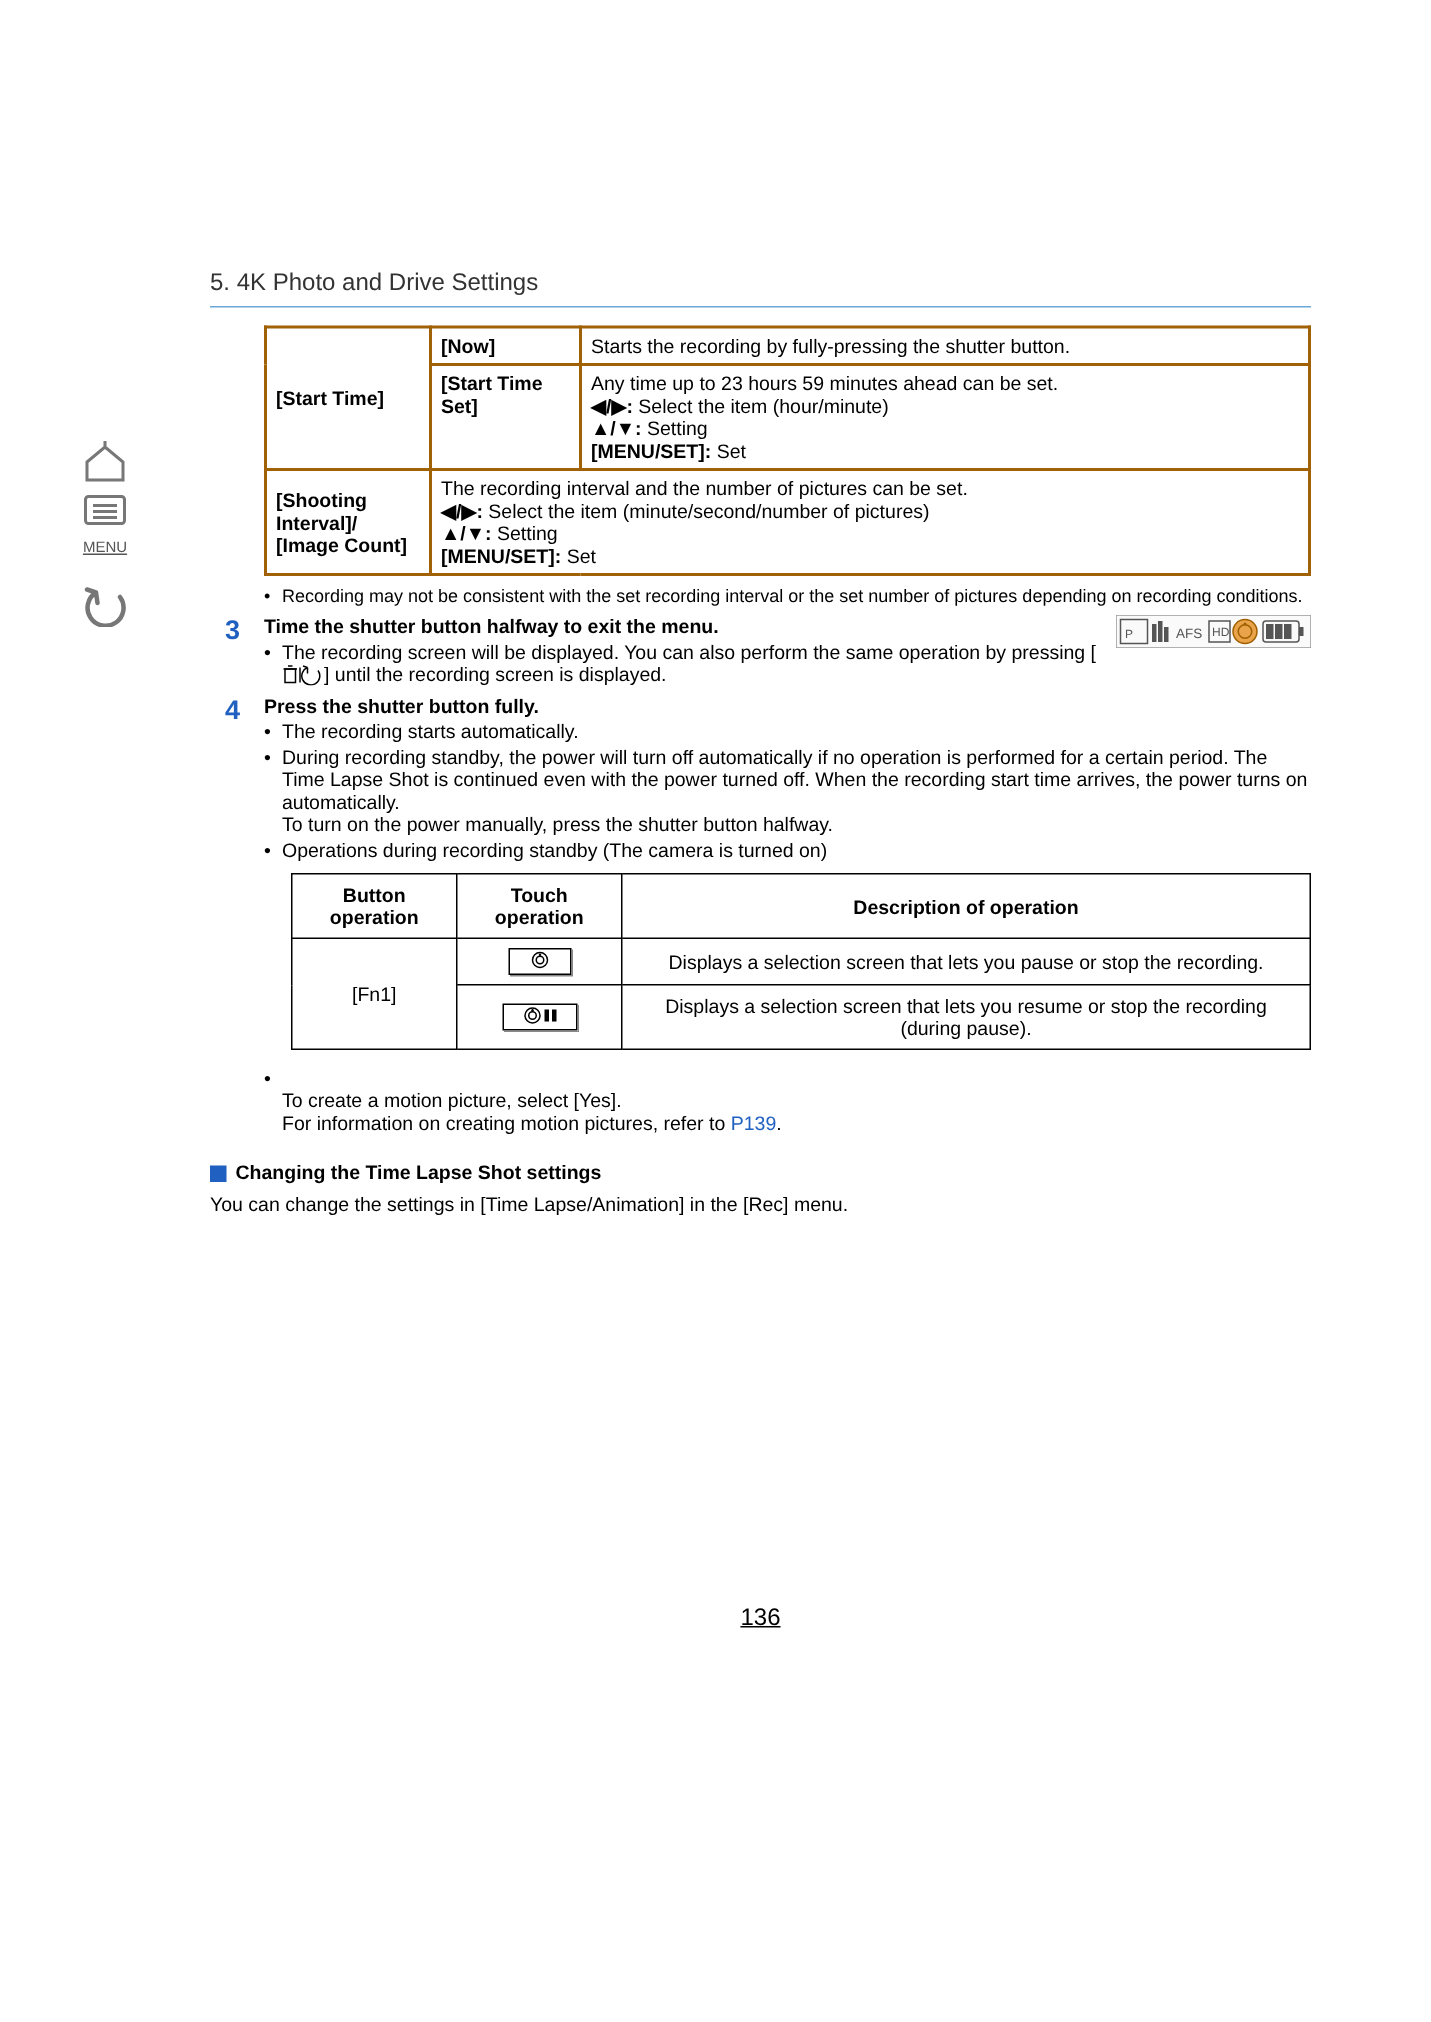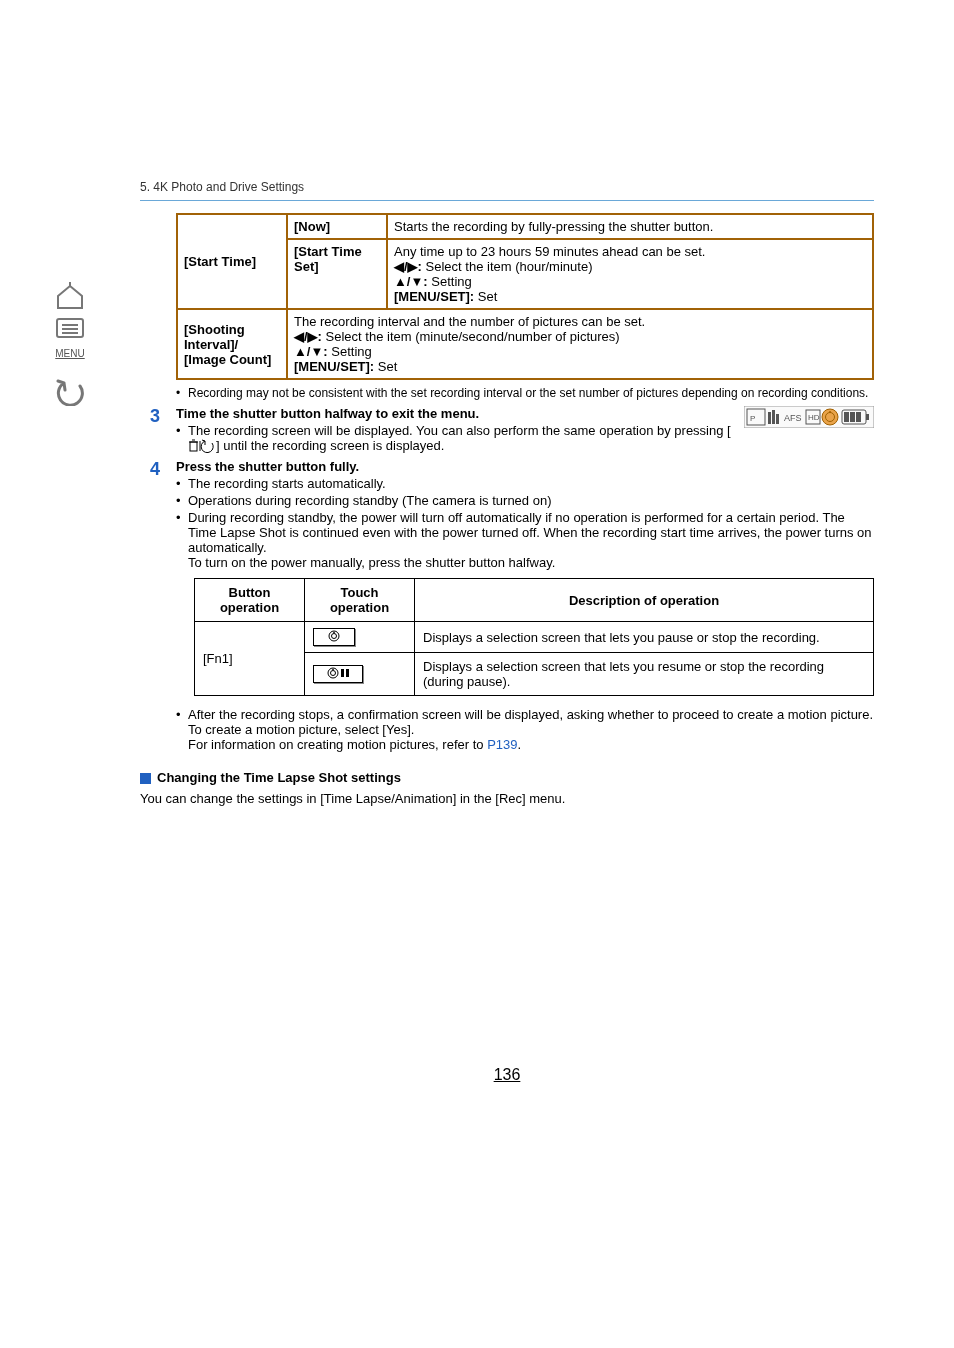--- a/index.html
+++ b/index.html
@@ -10,37 +10,38 @@
     color: #000;
     background: #fff;
   }
   .page { display: flex; width: 954px; min-height: 1348px; }
   .sidebar {
     width: 140px;
     padding-top: 280px;
     display: flex;
     flex-direction: column;
     align-items: center;
+    margin-top: 12px;
   }
   .nav-icon {
     width: 40px;
     height: 32px;
     display: flex;
     align-items: center;
     justify-content: center;
     color: #666;
   }
   .nav-icon svg { width: 32px; height: 28px; }
   .menu-label { font-size: 10px; text-decoration: underline; color: #555; margin-top: -14px; }
   .content {
     flex: 1;
     padding: 0 80px 0 0;
   }
   .chapter-header {
-    font-size: 12px;
+    font-size: 16px;
     color: #333;
     padding: 180px 0 6px 0;
     border-bottom: 1px solid #6aa8d8;
     margin-bottom: 12px;
   }
   table.settings {
     border-collapse: collapse;
     width: 100%;
     margin-left: 36px;
     width: calc(100% - 36px);
@@ -70,21 +71,21 @@
   table.ops {
     border-collapse: collapse;
     margin: 8px 0 11px 18px;
     width: calc(100% - 18px);
   }
   table.ops th, table.ops td {
     border: 1px solid #000;
     padding: 6px 8px;
     font-size: 13px;
     vertical-align: middle;
-    text-align: left;
+    text-align: center;
   }
   table.ops th { text-align: center; font-weight: bold; }
   .center { text-align: center; }
   .touch-icon {
     display: inline-block;
     border: 1px solid #000;
     padding: 1px 12px;
     font-size: 14px;
     line-height: 1;
     box-shadow: 1px 1px 0 #888;
@@ -194,25 +195,25 @@
               </svg></span><span>] until the recording screen is displayed.</span>
         </div>
       </div>
     </div>
 
     <div class="step-row">
       <div class="step-num">4</div>
       <div class="step-body">
         <div class="step-title">Press the shutter button fully.</div>
         <div class="step-sub bullet">The recording starts automatically.</div>
-        <div class="step-sub bullet">Operations during recording standby (The camera is turned on)</div>
         <div class="step-sub bullet">
           <span>During recording standby, the power will turn off automatically if no operation is performed for a certain period. The Time Lapse Shot is continued even with the power turned off. When the recording start time arrives, the power turns on automatically.</span><br>
           <span>To turn on the power manually, press the shutter button halfway.</span>
         </div>
+        <div class="step-sub bullet">Operations during recording standby (The camera is turned on)</div>
 
         <table class="ops">
           <tbody>
               <tr>
             <th style="width:110px">Button operation</th>
             <th style="width:110px">Touch operation</th>
             <th>Description of operation</th>
           </tr>
           <tr>
             <td rowspan="2" class="center">[Fn1]</td>
@@ -234,21 +235,21 @@
                       <rect x="15" y="2" width="3" height="8" fill="#000"></rect>
                       <rect x="20" y="2" width="3" height="8" fill="#000"></rect>
                     </svg></span>
             </td>
             <td>Displays a selection screen that lets you resume or stop the recording (during pause).</td>
           </tr>
         </tbody>
           </table>
 
         <div class="step-sub bullet" style="margin-top:10px">
-          <span>After the recording stops, a confirmation screen will be displayed, asking whether to proceed to create a motion picture.</span><br>
+          <br>
           <span>To create a motion picture, select [Yes].</span><br>
           <span>For information on creating motion pictures, refer to </span><span class="link">P139</span><span>.</span>
         </div>
       </div>
     </div>
 
     <div class="sub-head">
       <span class="sq"></span><span class="sub-head-text">Changing the Time Lapse Shot settings</span>
     </div>
     <div>You can change the settings in [Time Lapse/Animation] in the [Rec] menu.</div>

